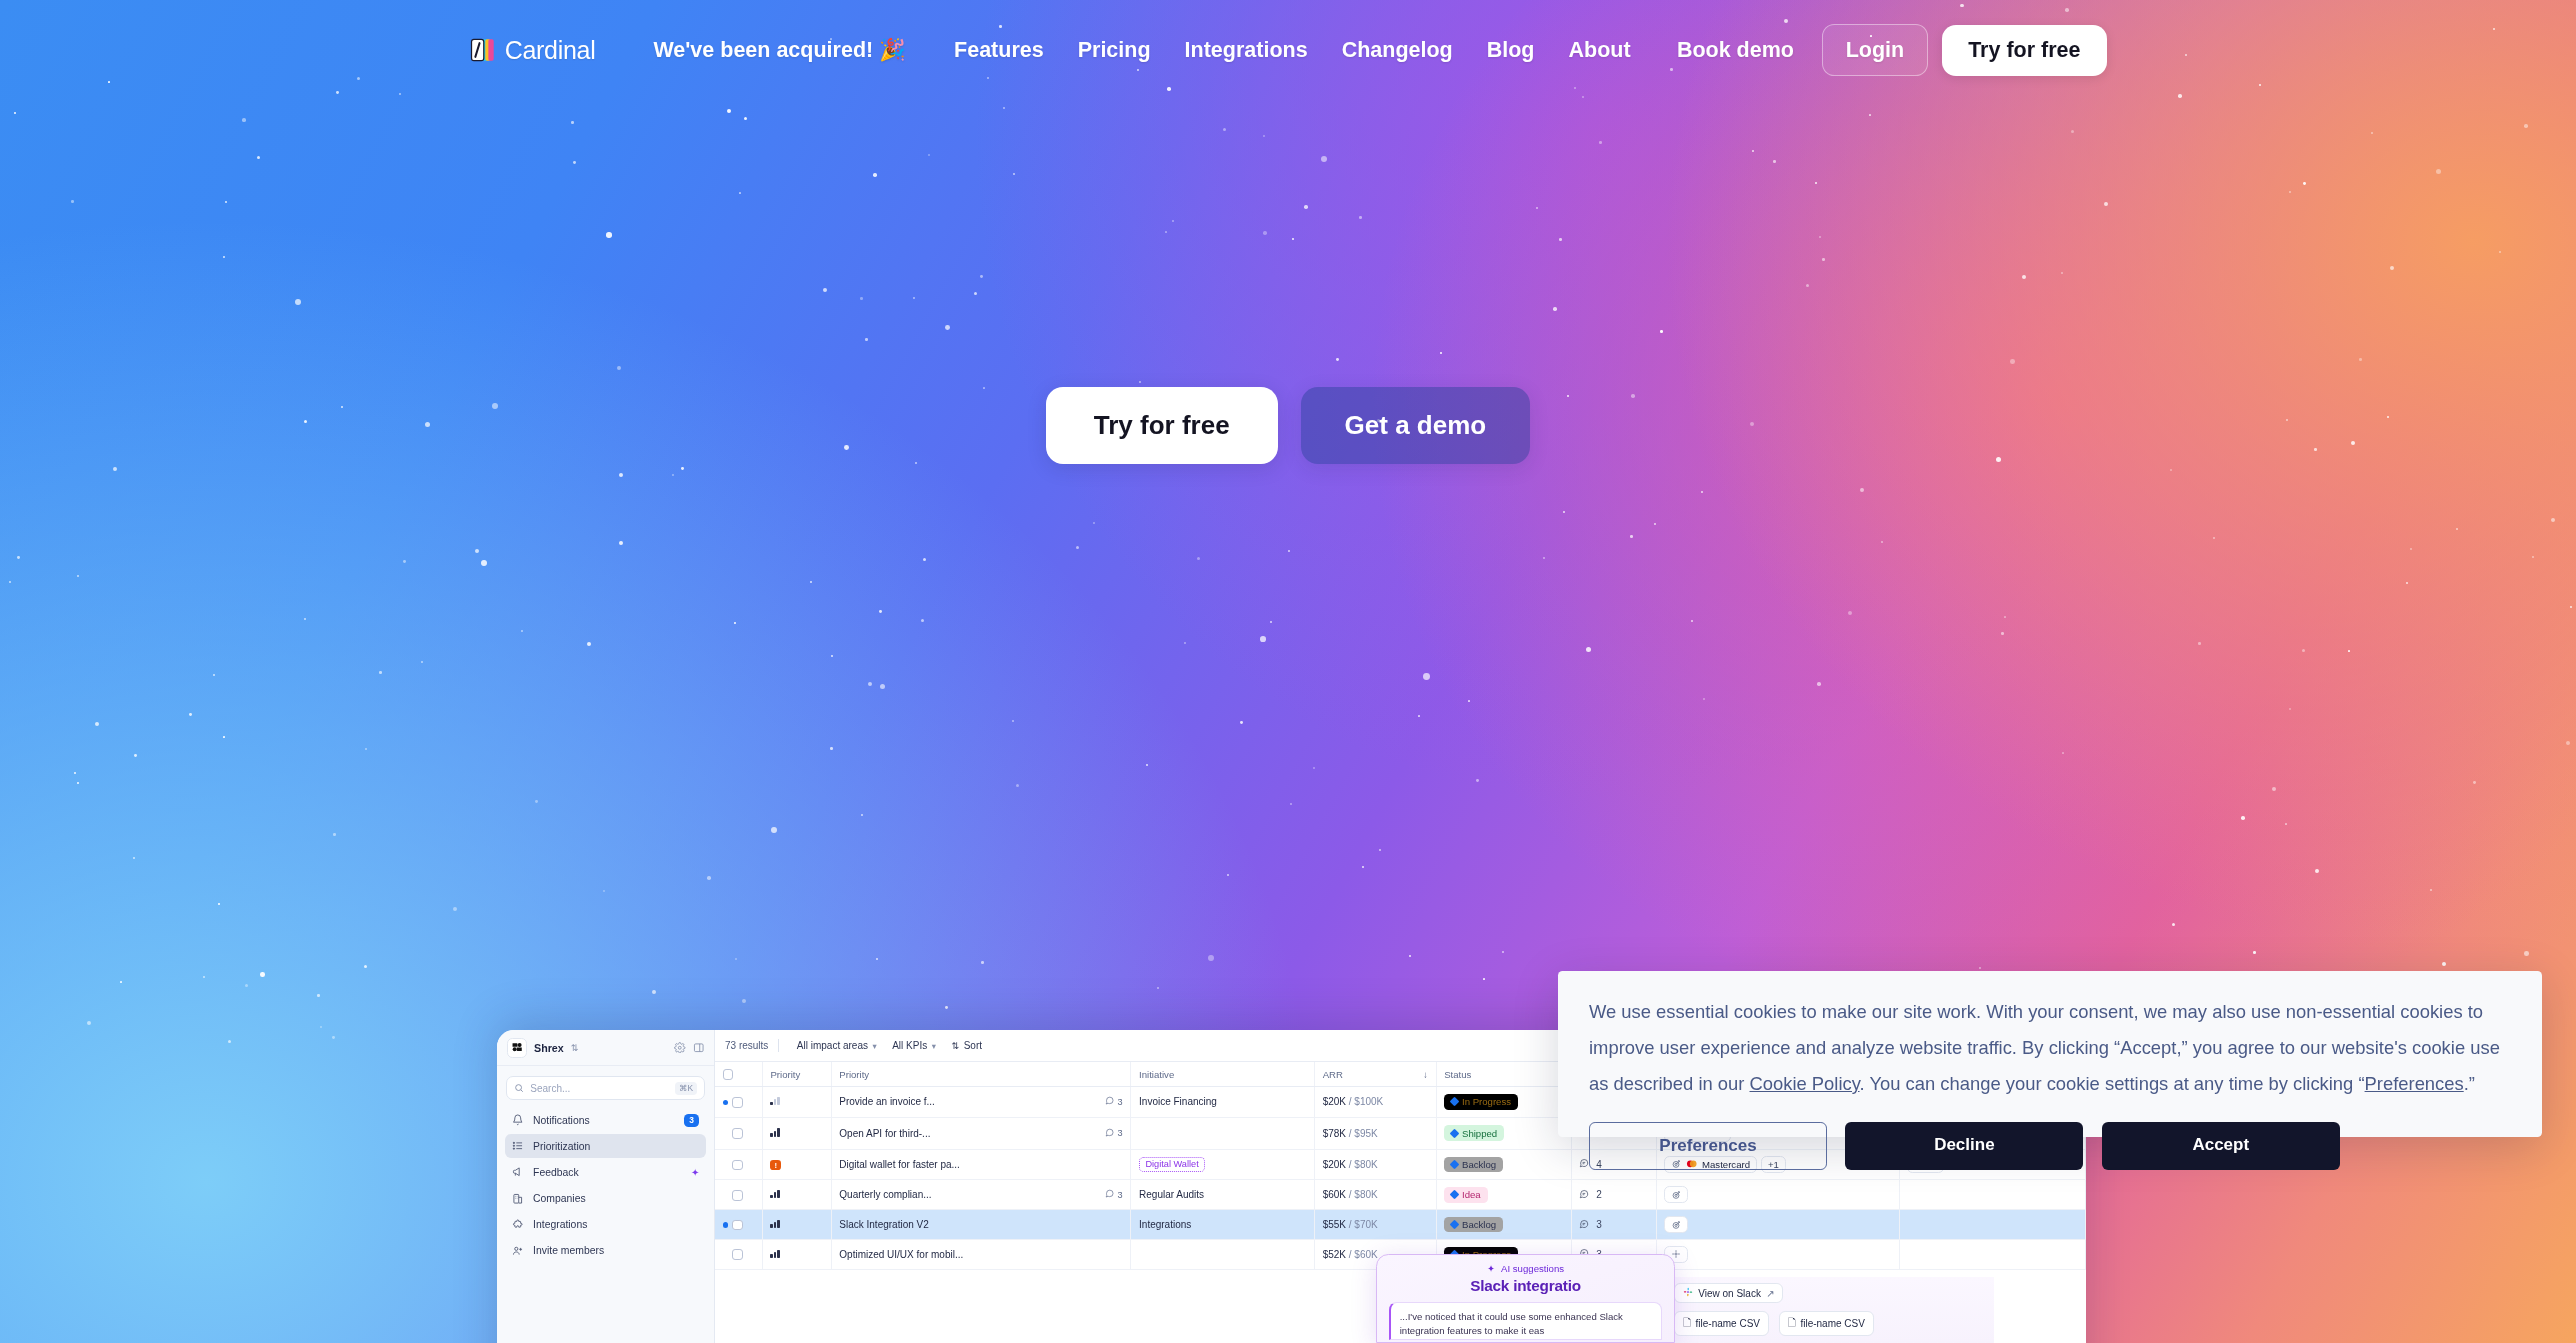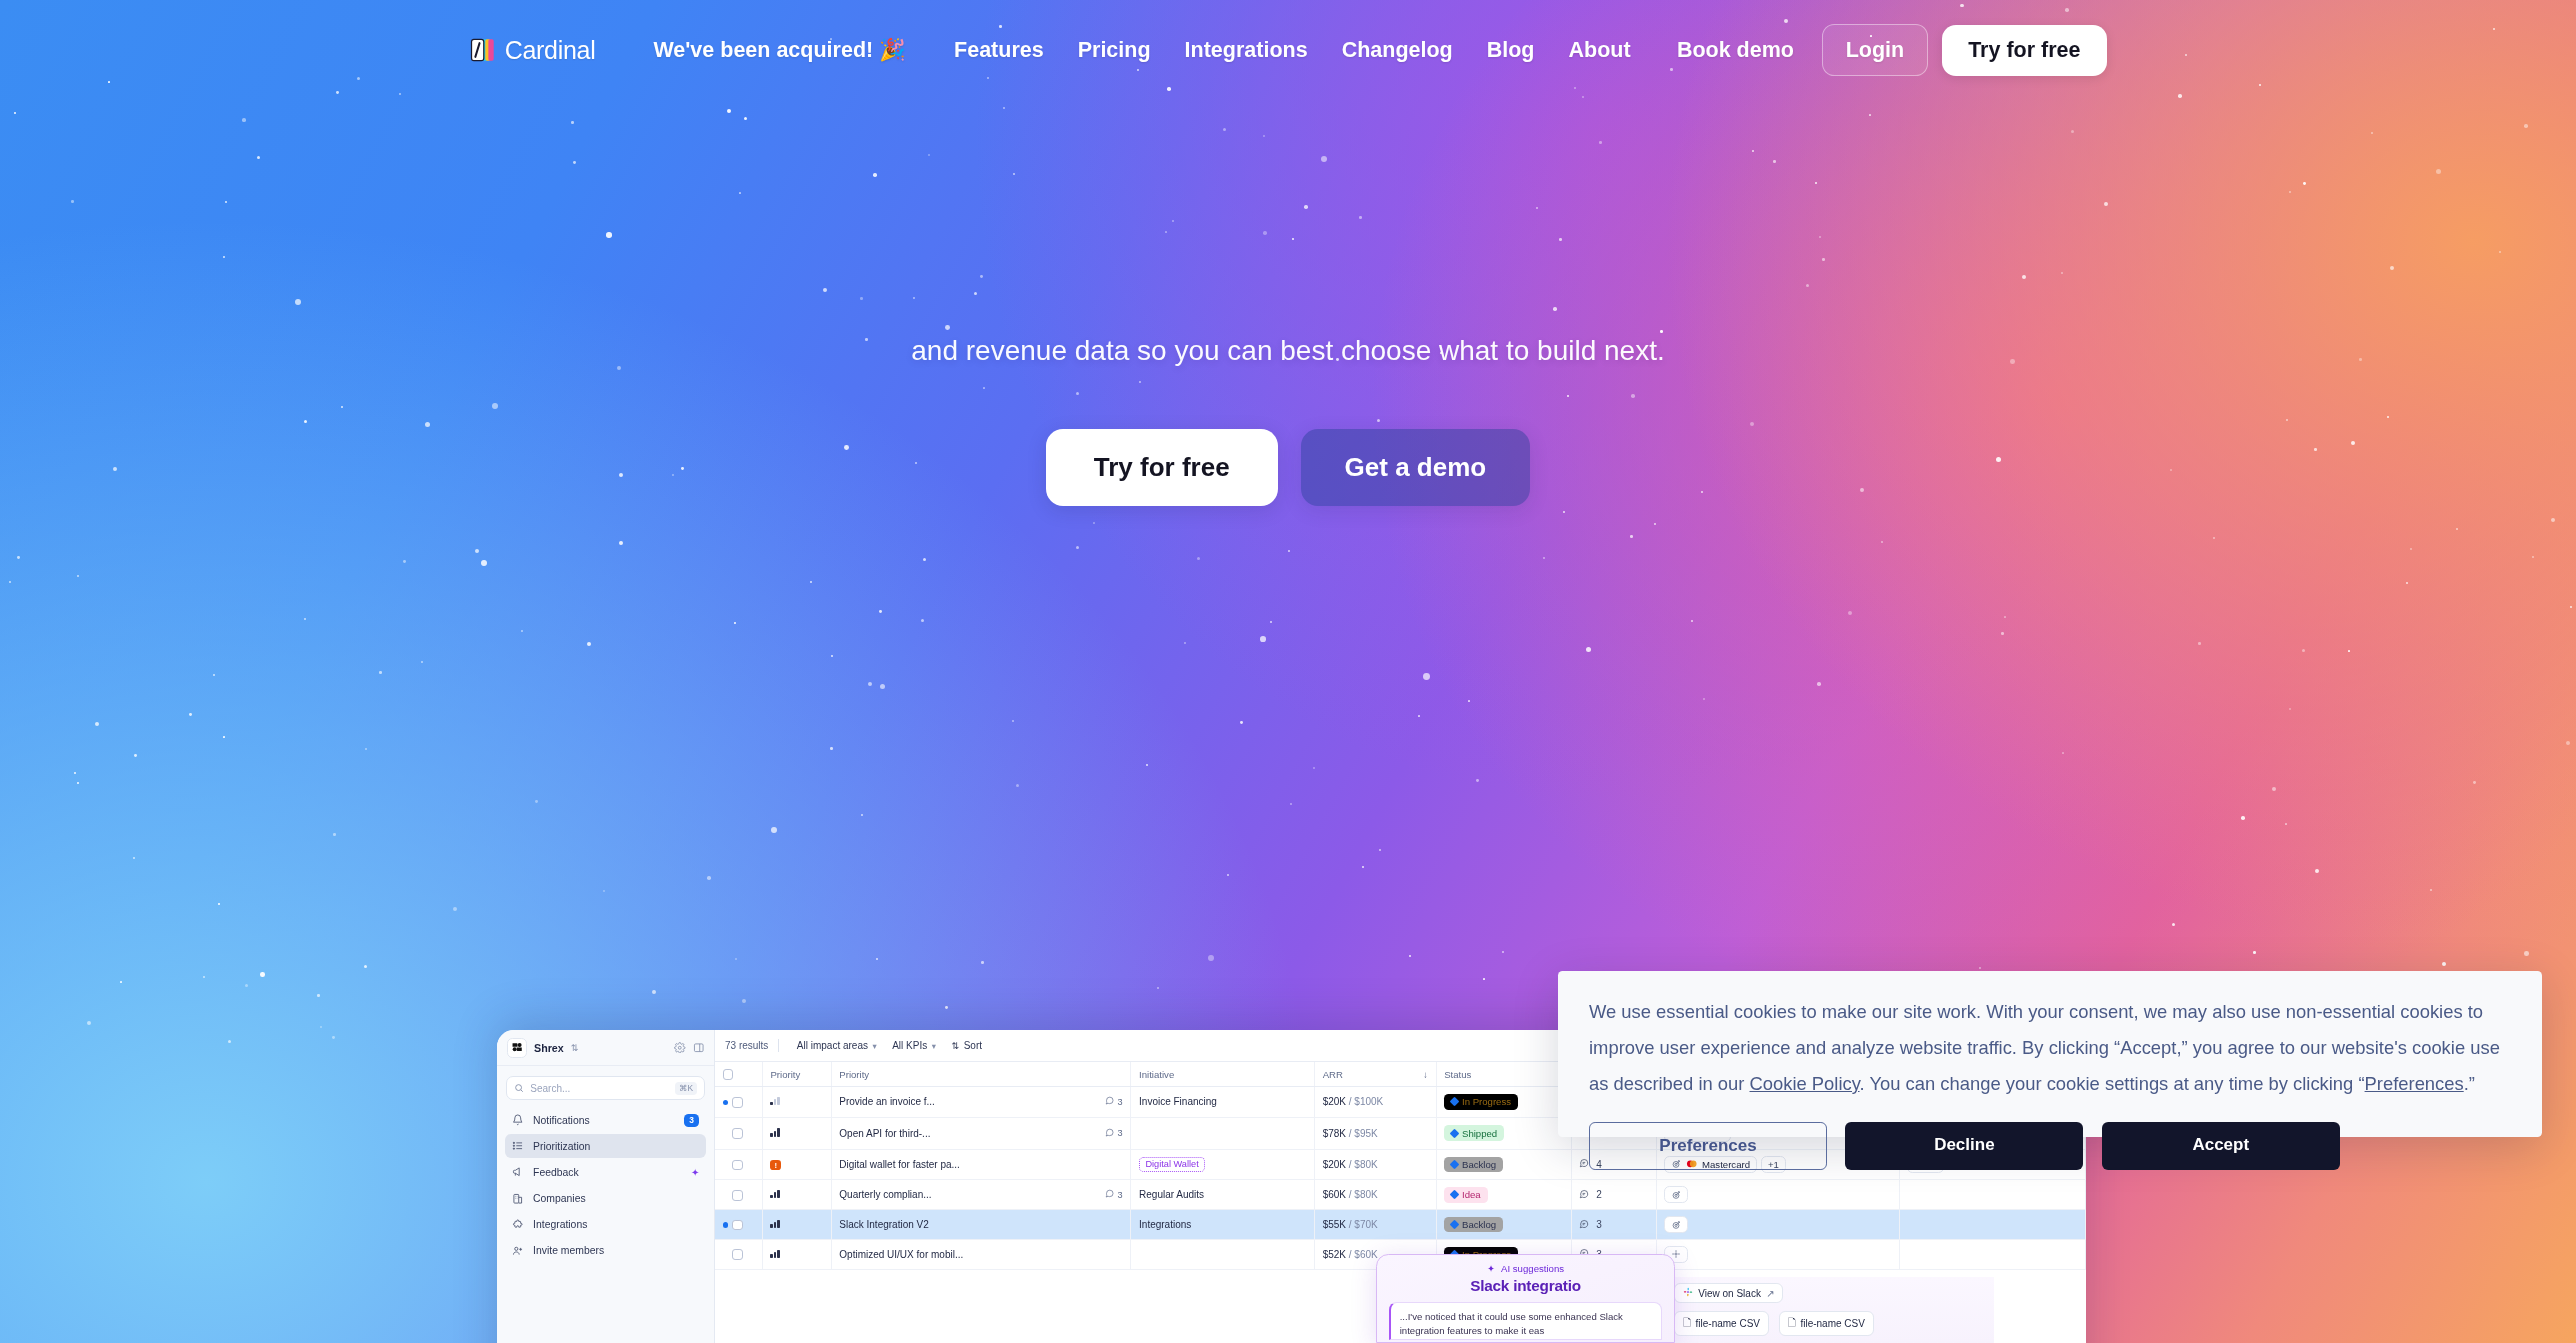--- a/index.html
+++ b/index.html
@@ -737,21 +737,20 @@
       <div class="nav-sep"></div>
       <div class="nav-link">Book demo</div>
       <div class="btn-login">Login</div>
       <div class="btn-try-nav">Try for free</div>
     </div>
   </div>
 
   <div class="hero">
     <p class="subtitle">
       <br>
-      <span>and revenue data so you can best choose what to build next.</span>
     </p>
     <div class="cta-row">
       <div class="btn-hero-primary">Try for free</div>
       <div class="btn-hero-secondary">Get a demo</div>
     </div>
   </div>
 
   <div class="app-window">
 
     <div class="app-sidebar">

